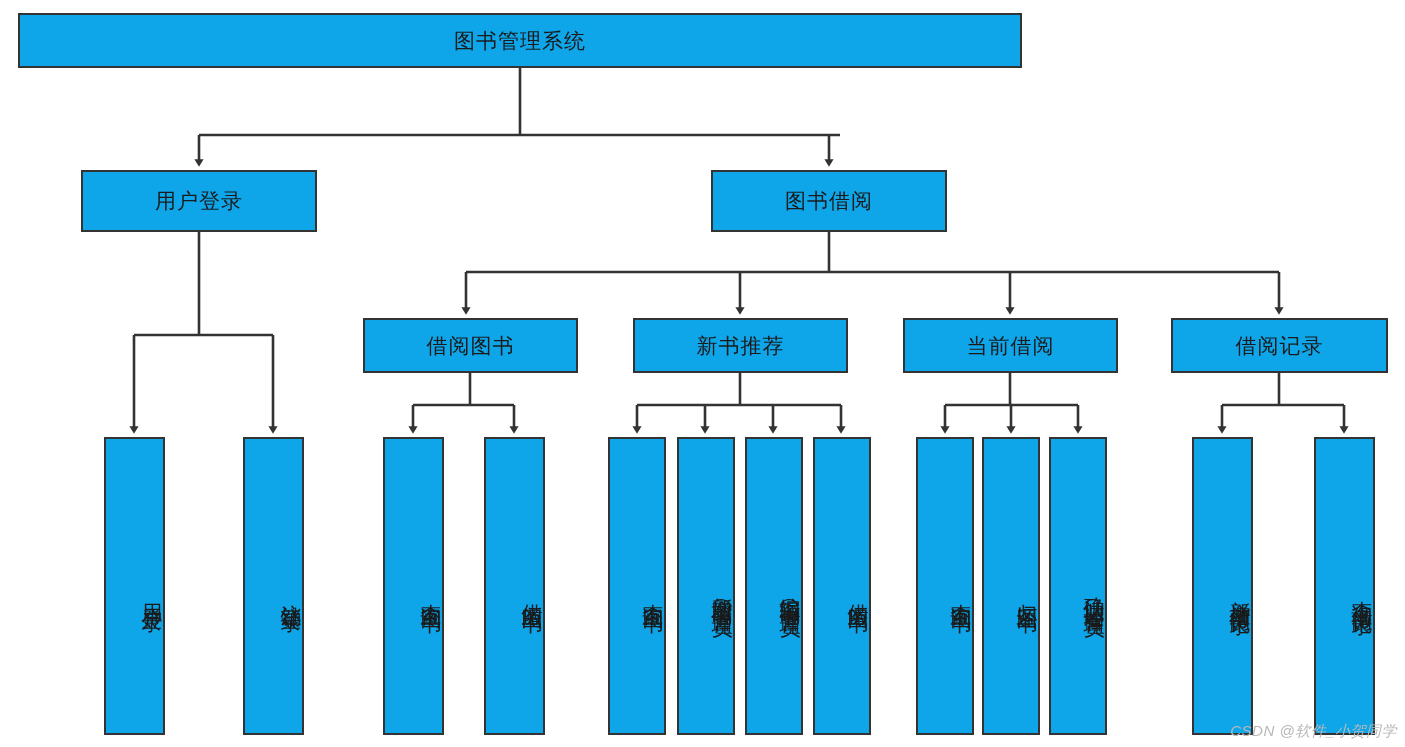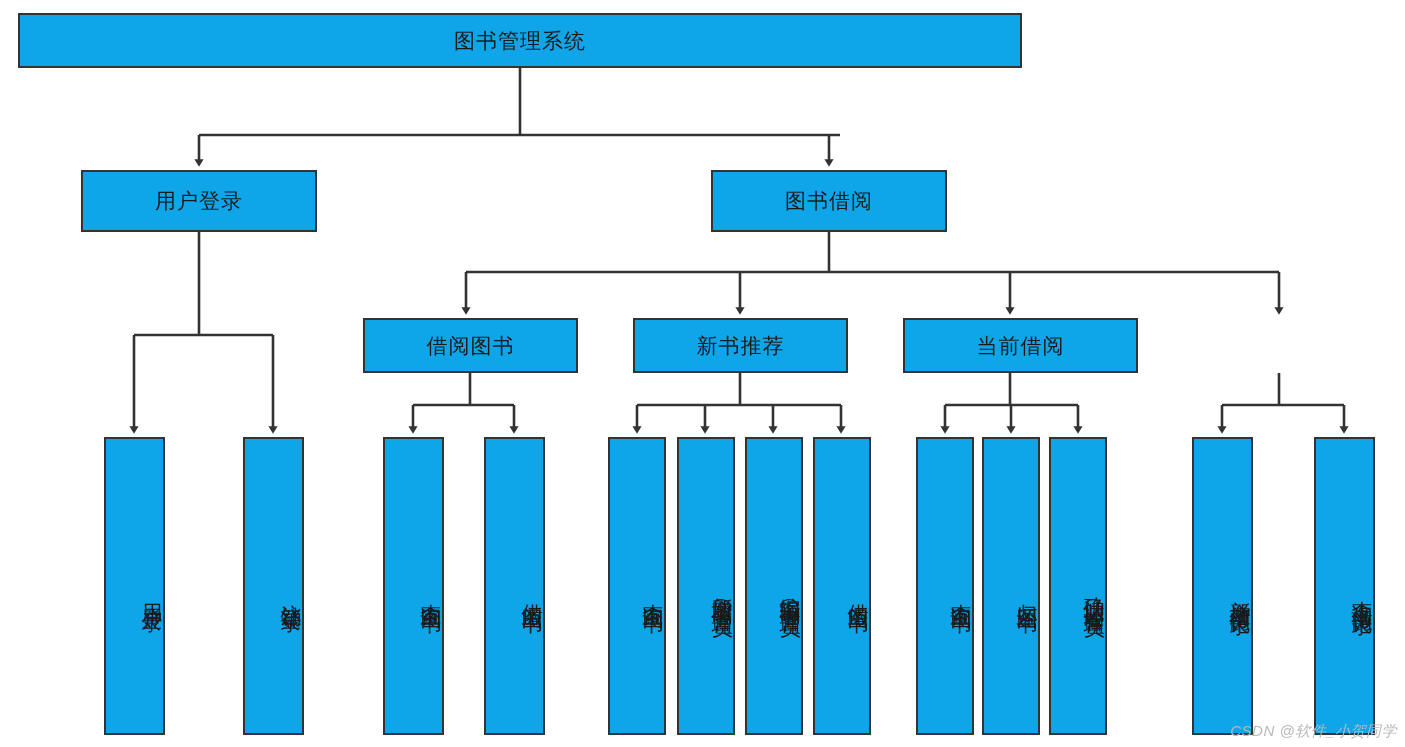--- a/index.html
+++ b/index.html
@@ -84,21 +84,22 @@
     </g>
   </svg>
 
   <div class="node horiz" style="left:18px;top:13px;width:1004px;height:55px;">图书管理系统</div>
 
   <div class="node horiz" style="left:81px;top:170px;width:236px;height:62px;">用户登录</div>
   <div class="node horiz" style="left:711px;top:170px;width:236px;height:62px;">图书借阅</div>
 
   <div class="node horiz" style="left:363px;top:318px;width:215px;height:55px;">借阅图书</div>
   <div class="node horiz" style="left:633px;top:318px;width:215px;height:55px;">新书推荐</div>
-  <div class="node horiz" style="left:903px;top:318px;width:235px;height:55px;">当前借阅</div>
+  <div class="node horiz" style="left:903px;top:318px;width:215px;height:55px;">当前借阅</div>
+  <div class="node horiz" style="left:1171px;top:318px;width:217px;height:55px;">借阅记录</div>
 
   <div class="node leaf" style="left:104px;top:437px;width:61px;height:298px;">用户登录</div>
   <div class="node leaf" style="left:243px;top:437px;width:61px;height:298px;">注销登录</div>
 
   <div class="node leaf" style="left:383px;top:437px;width:61px;height:298px;">查询图书</div>
   <div class="node leaf" style="left:484px;top:437px;width:61px;height:298px;">借阅图书</div>
 
   <div class="node leaf" style="left:608px;top:437px;width:58px;height:298px;">查询图书</div>
   <div class="node leaf" style="left:677px;top:437px;width:58px;height:298px;">新增图书（管理员）</div>
   <div class="node leaf" style="left:745px;top:437px;width:58px;height:298px;">编辑图书（管理员）</div>

